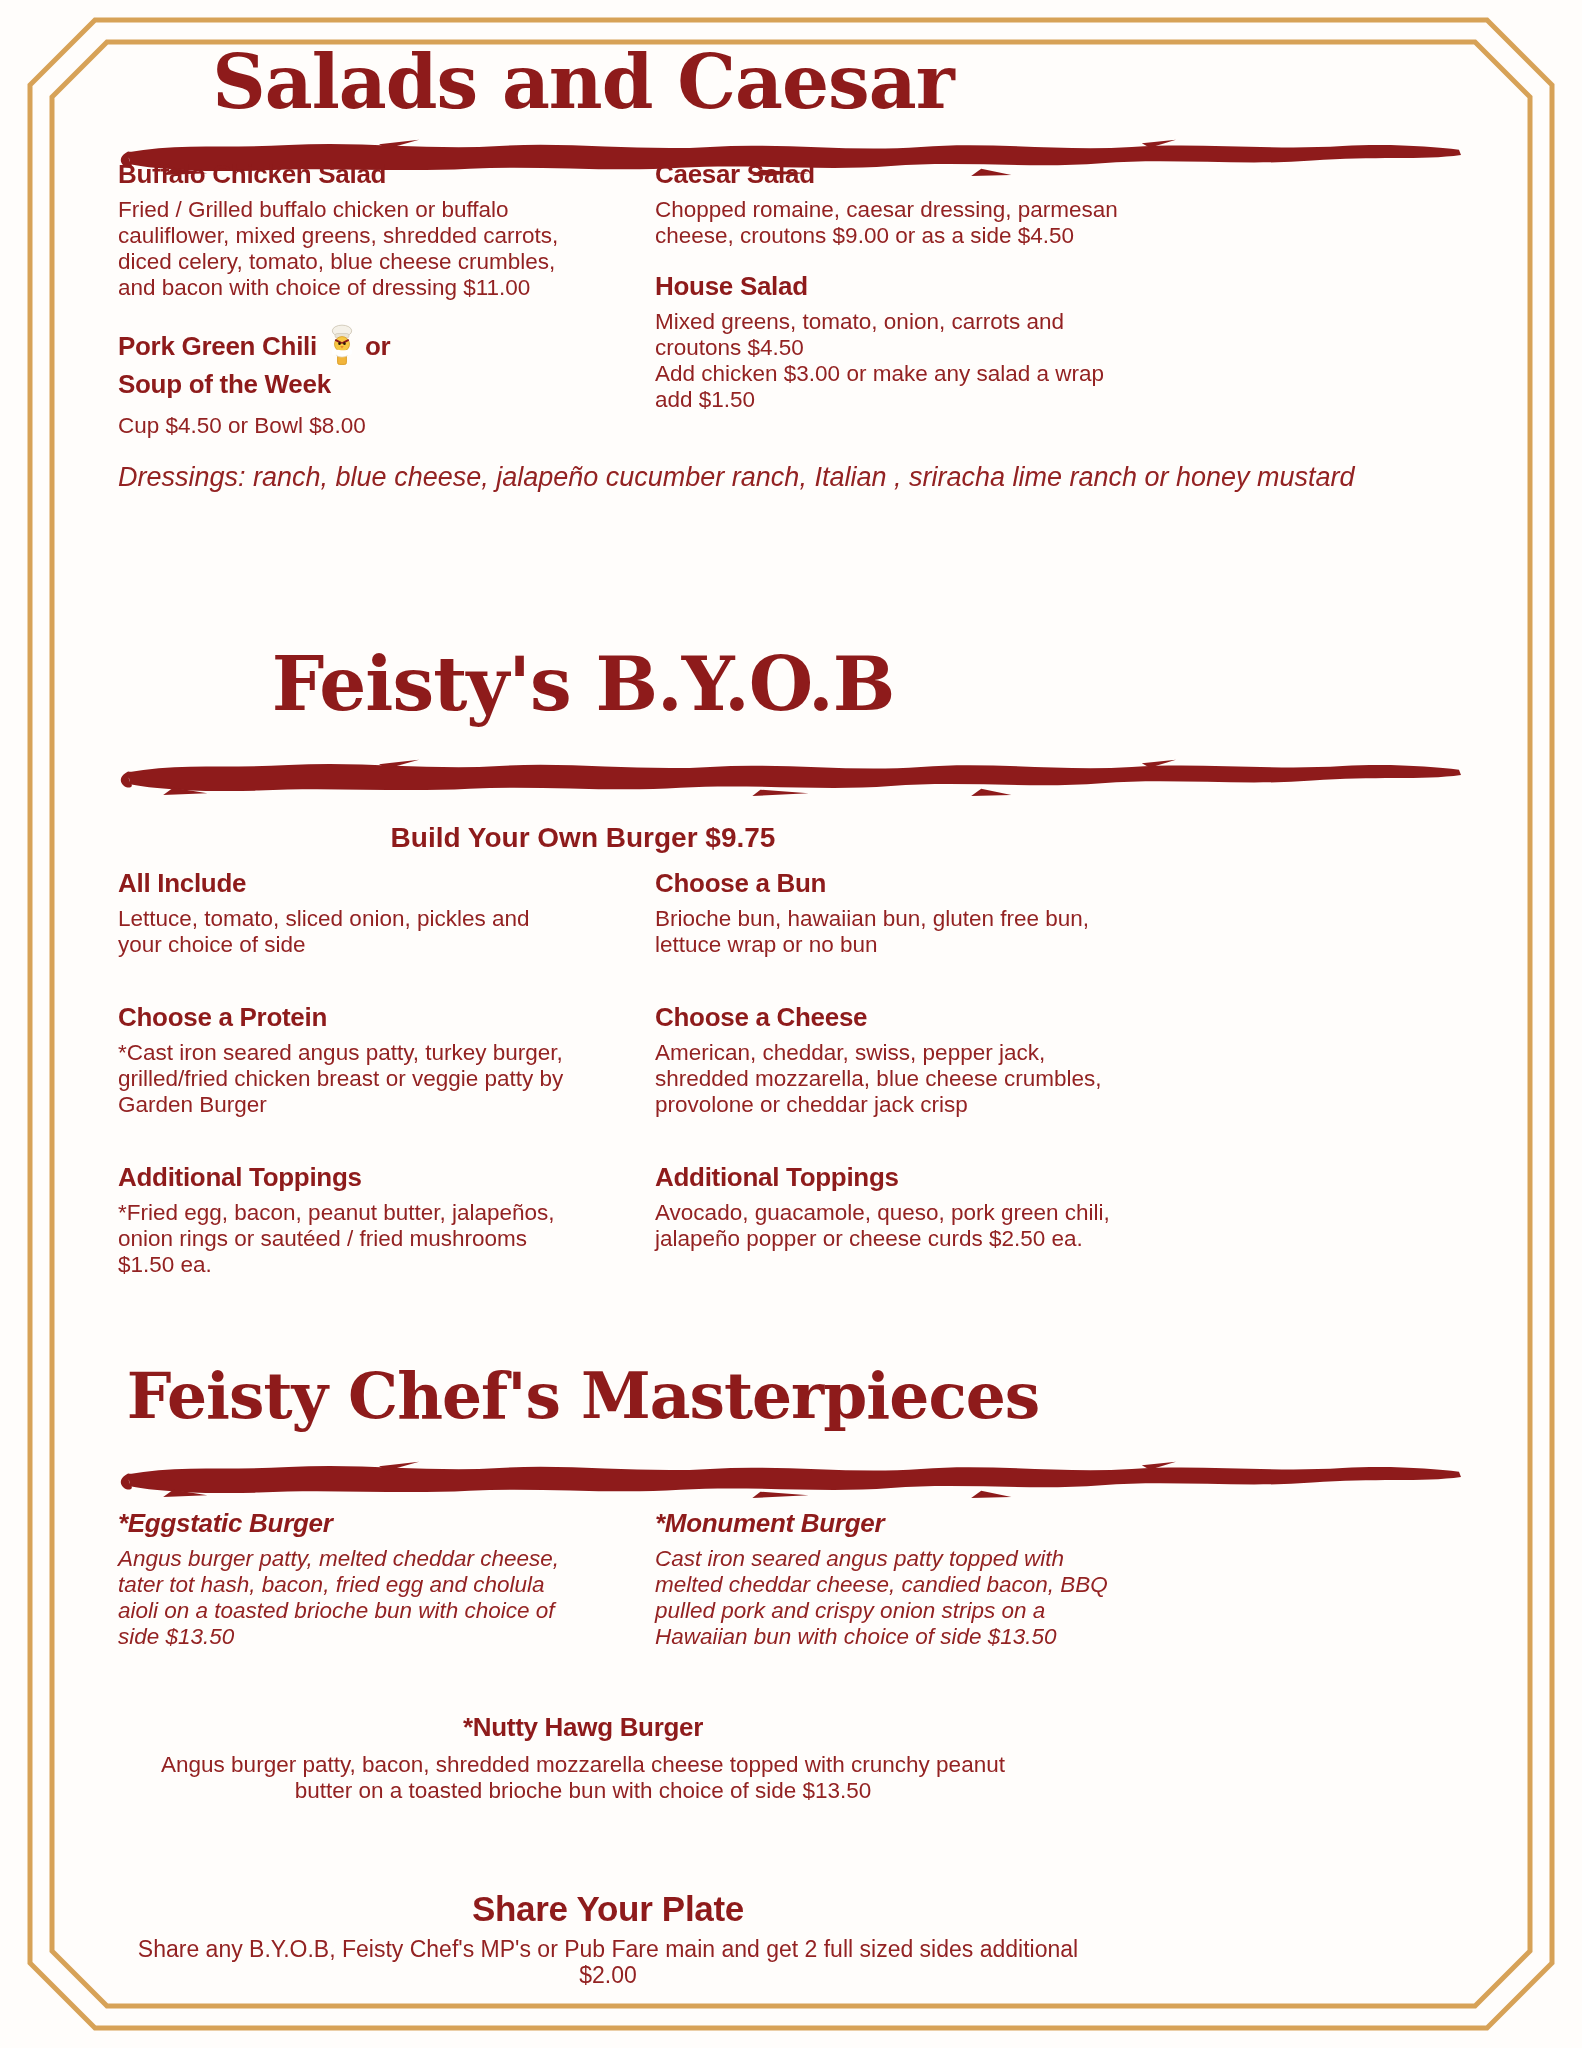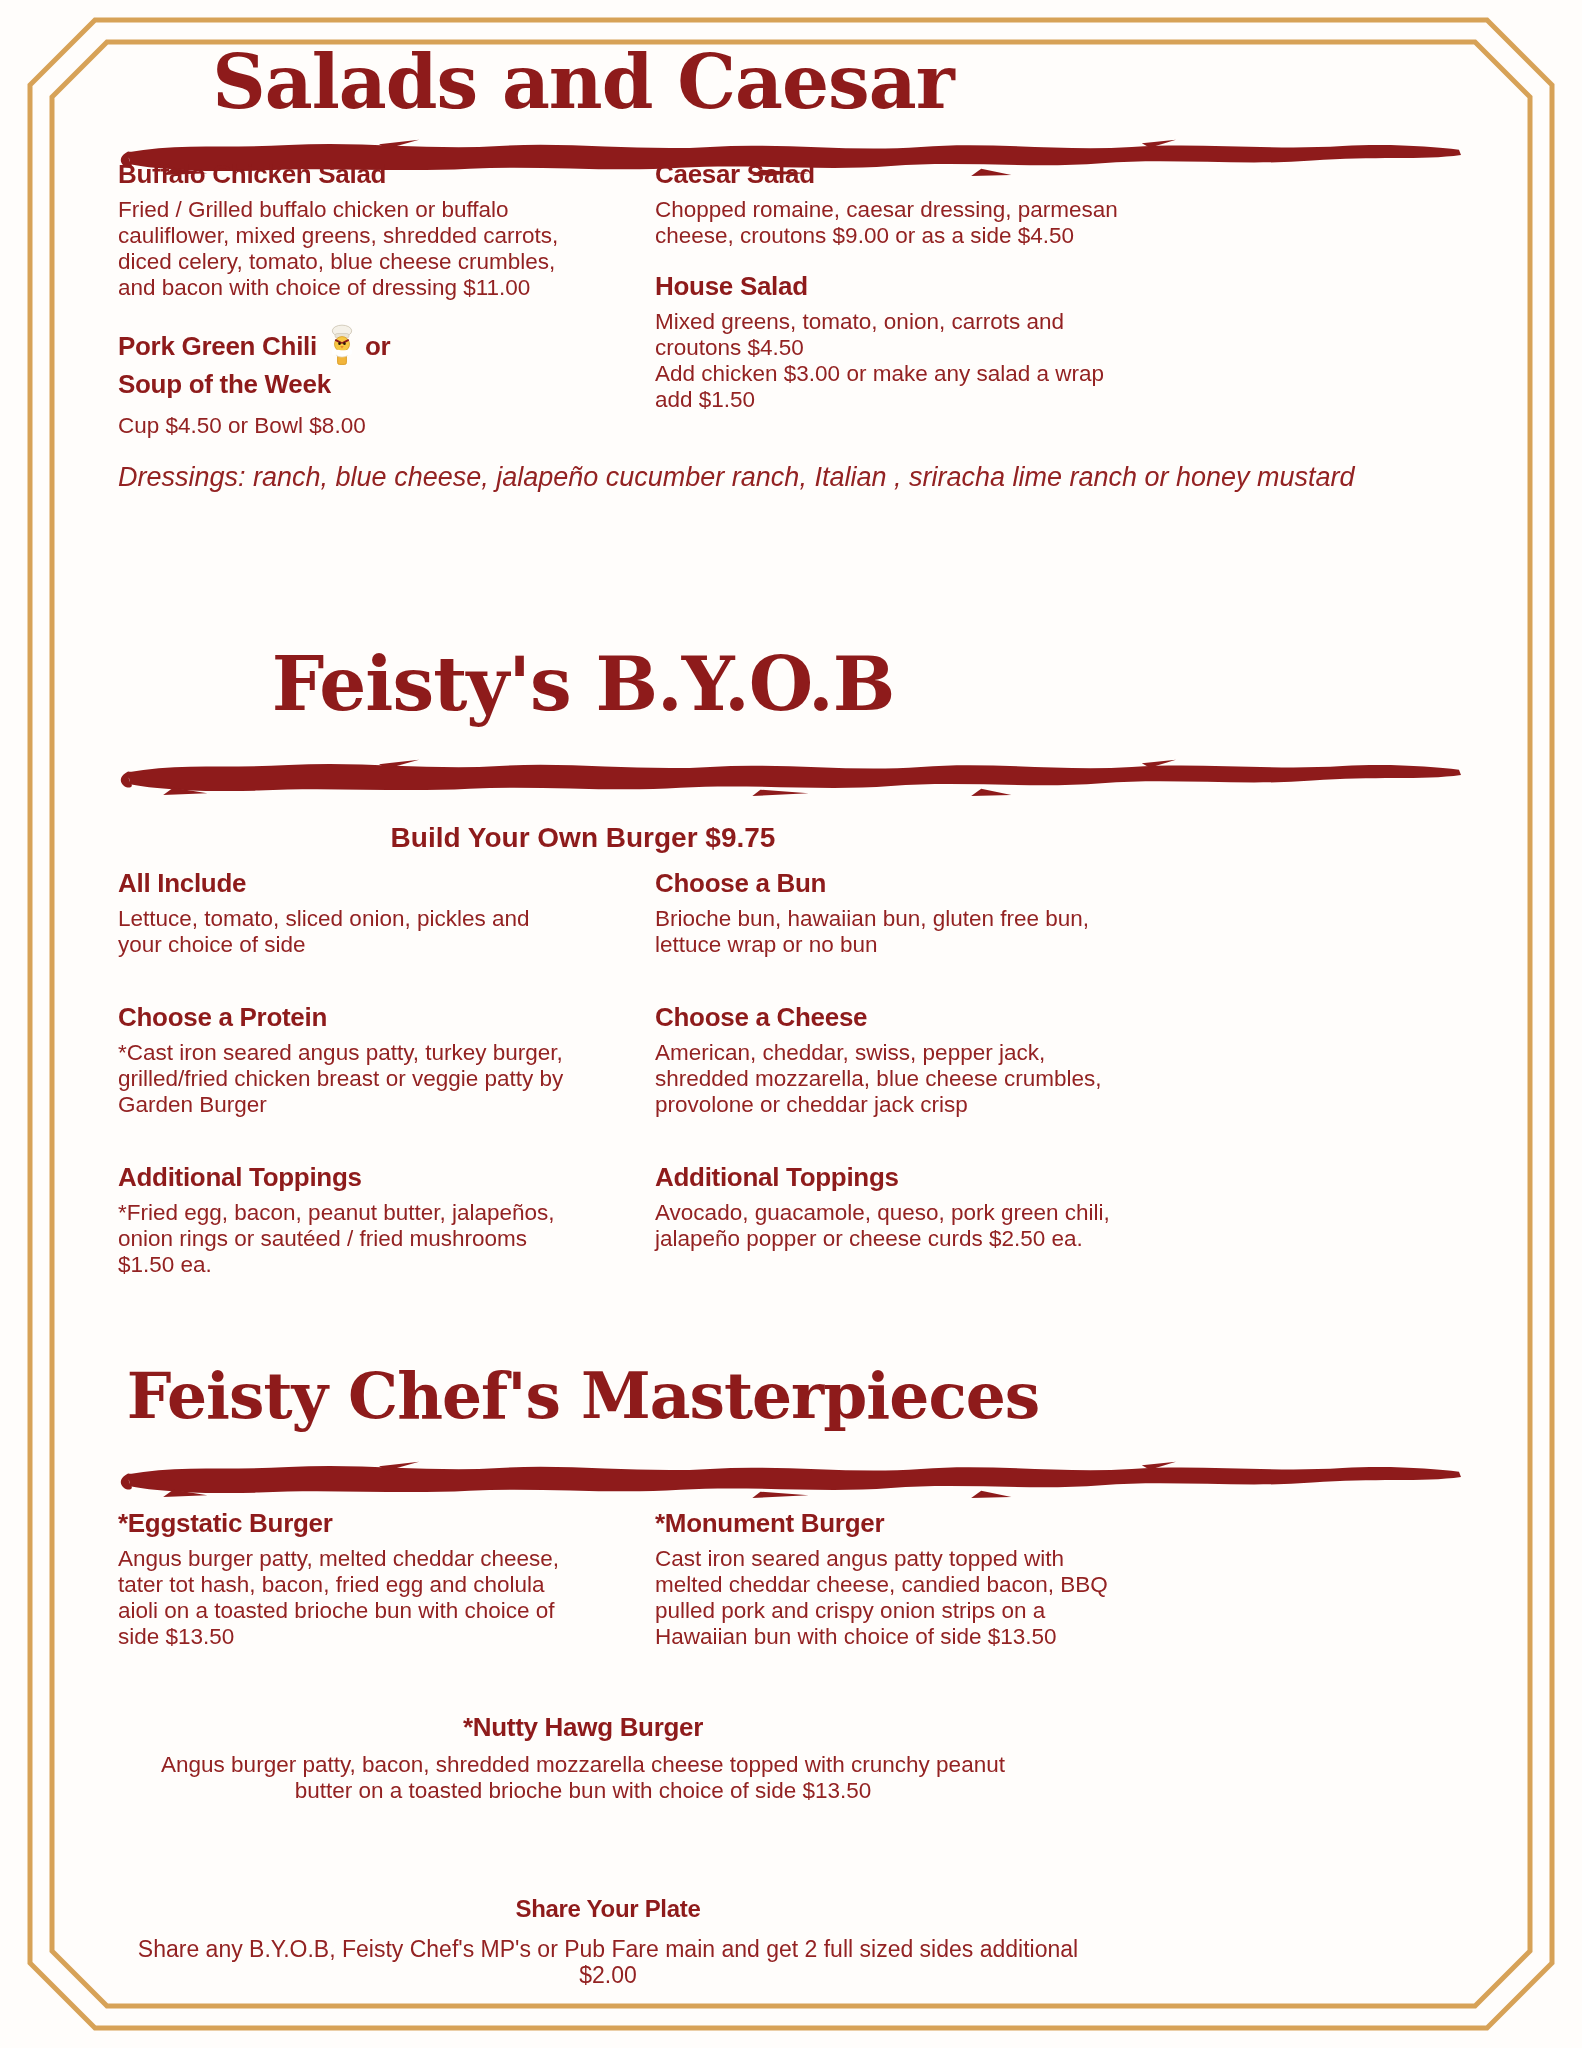--- a/index.html
+++ b/index.html
@@ -32,21 +32,21 @@
   .col-r{width:475px;}
   .gap-block{margin-top:22px;}
   .gap-small{margin-top:14px;}
   .byob-grid{display:grid;grid-template-columns:455px 475px;column-gap:82px;row-gap:44px;align-items:start;}
   .dressings{font-style:italic;font-size:27px;color:var(--body);width:1345px;}
   .subtitle{width:930px;text-align:center;font-weight:700;font-size:28px;color:var(--accent);}
   .center-wrap{width:930px;text-align:center;}
   .center-wrap p.desc{max-width:905px;margin:0 auto;}
   .note-line{font-size:24px;margin-top:14px;}
   .share-wrap{width:980px;text-align:center;}
-  .share-wrap h3{margin-bottom:12px;font-size:24px;}
+  .share-wrap h3{margin-bottom:12px;font-size:35px;}
   .share-wrap p.desc{font-size:23px;}
   .mascot{display:inline-block;width:30px;height:44px;vertical-align:-12px;margin:0 8px 0 10px;}
 </style>
 </head>
 <body>
 
 <div class="page">
 
   <svg class="border-svg" width="1582" height="2048" viewBox="0 0 1582 2048" aria-hidden="true">
     <path d="M95 20 H1487 L1552 85 V1963 L1487 2028 H95 L30 1963 V85 Z" fill="none" stroke="var(--gold)" stroke-width="5"></path>
@@ -158,21 +158,21 @@
   <div class="abs title-wrap" id="mp-title" style="top:1362px;">
     <h1 class="script">Feisty Chef's Masterpieces</h1>
   </div>
 
   <div class="abs" style="top:1458px;">
     <svg class="brush" viewBox="0 0 1340 44" preserveAspectRatio="none" aria-hidden="true">
         <use href="#brush-stroke"></use>
       </svg>
   </div>
 
-  <div class="abs cols" style="top:1508px;">
+  <div class="abs cols" style="top:1508px;font-style:italic;">
     <div class="col-l">
       <h3 class="item">*Eggstatic Burger</h3>
       <p class="desc">Angus burger patty, melted cheddar cheese, tater tot hash, bacon, fried egg and cholula aioli on a toasted brioche bun with choice of side $13.50</p>
     </div>
     <div class="col-r">
       <h3 class="item">*Monument Burger</h3>
       <p class="desc">Cast iron seared angus patty topped with melted cheddar cheese, candied bacon, BBQ pulled pork and crispy onion strips on a Hawaiian bun with choice of side $13.50</p>
     </div>
   </div>
 

